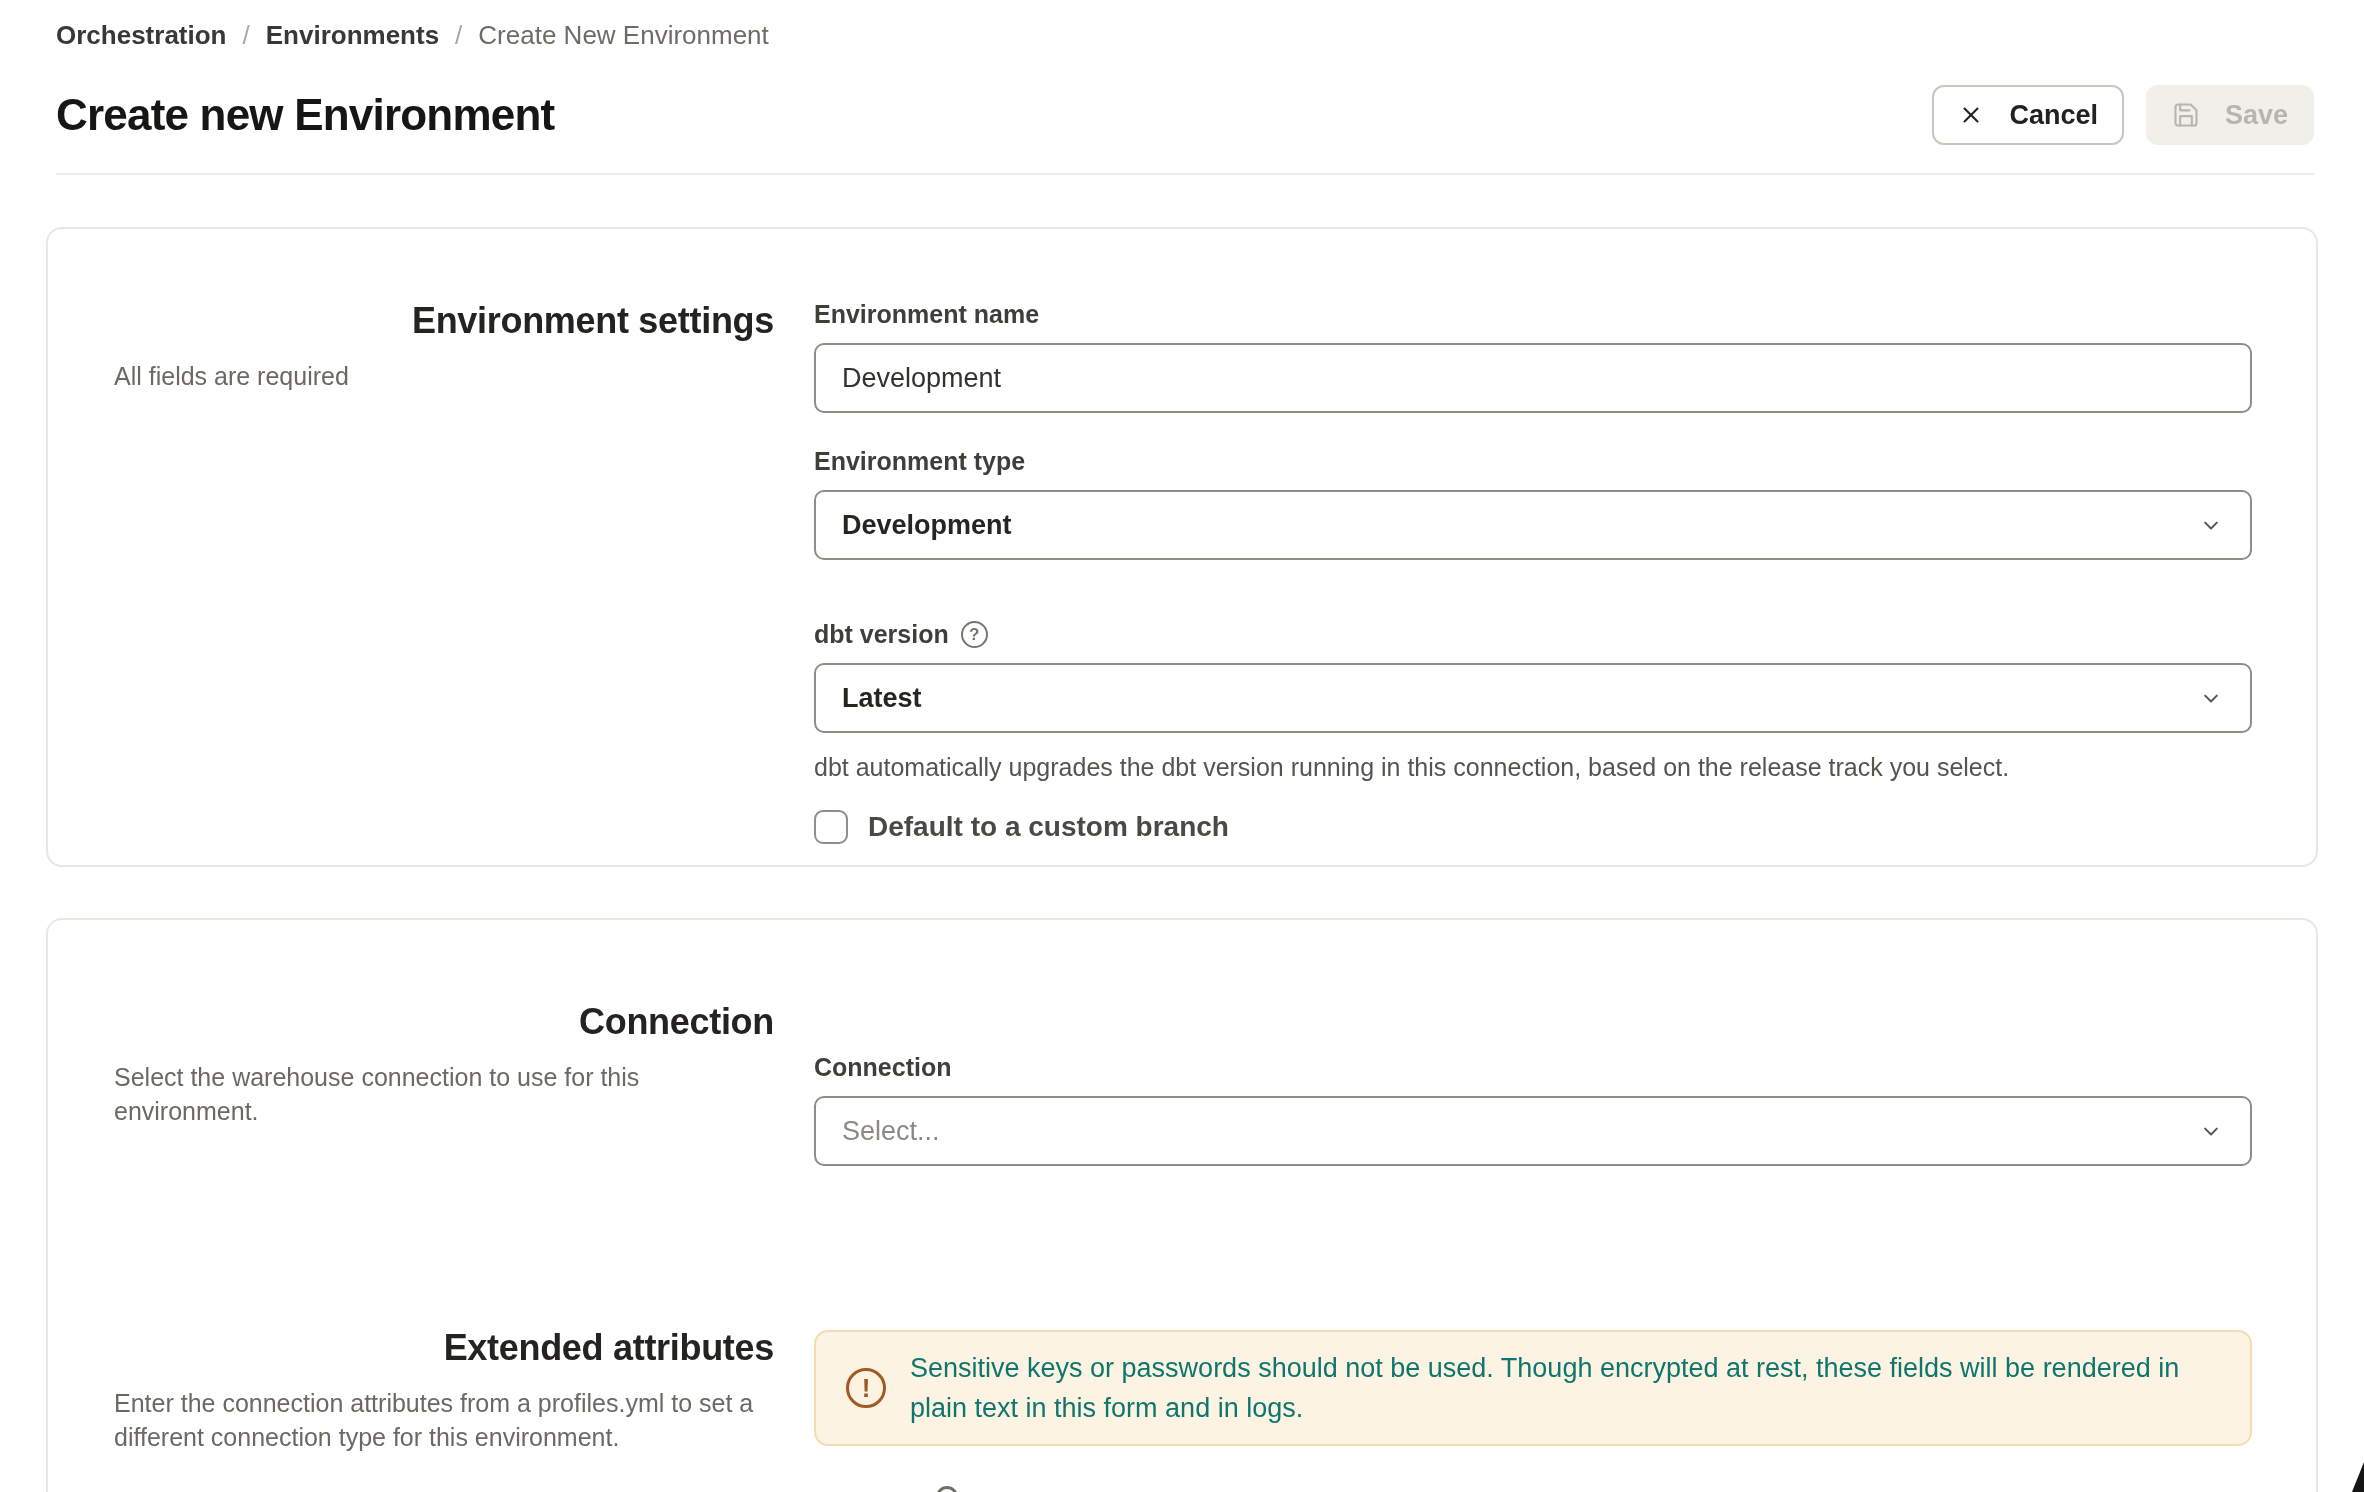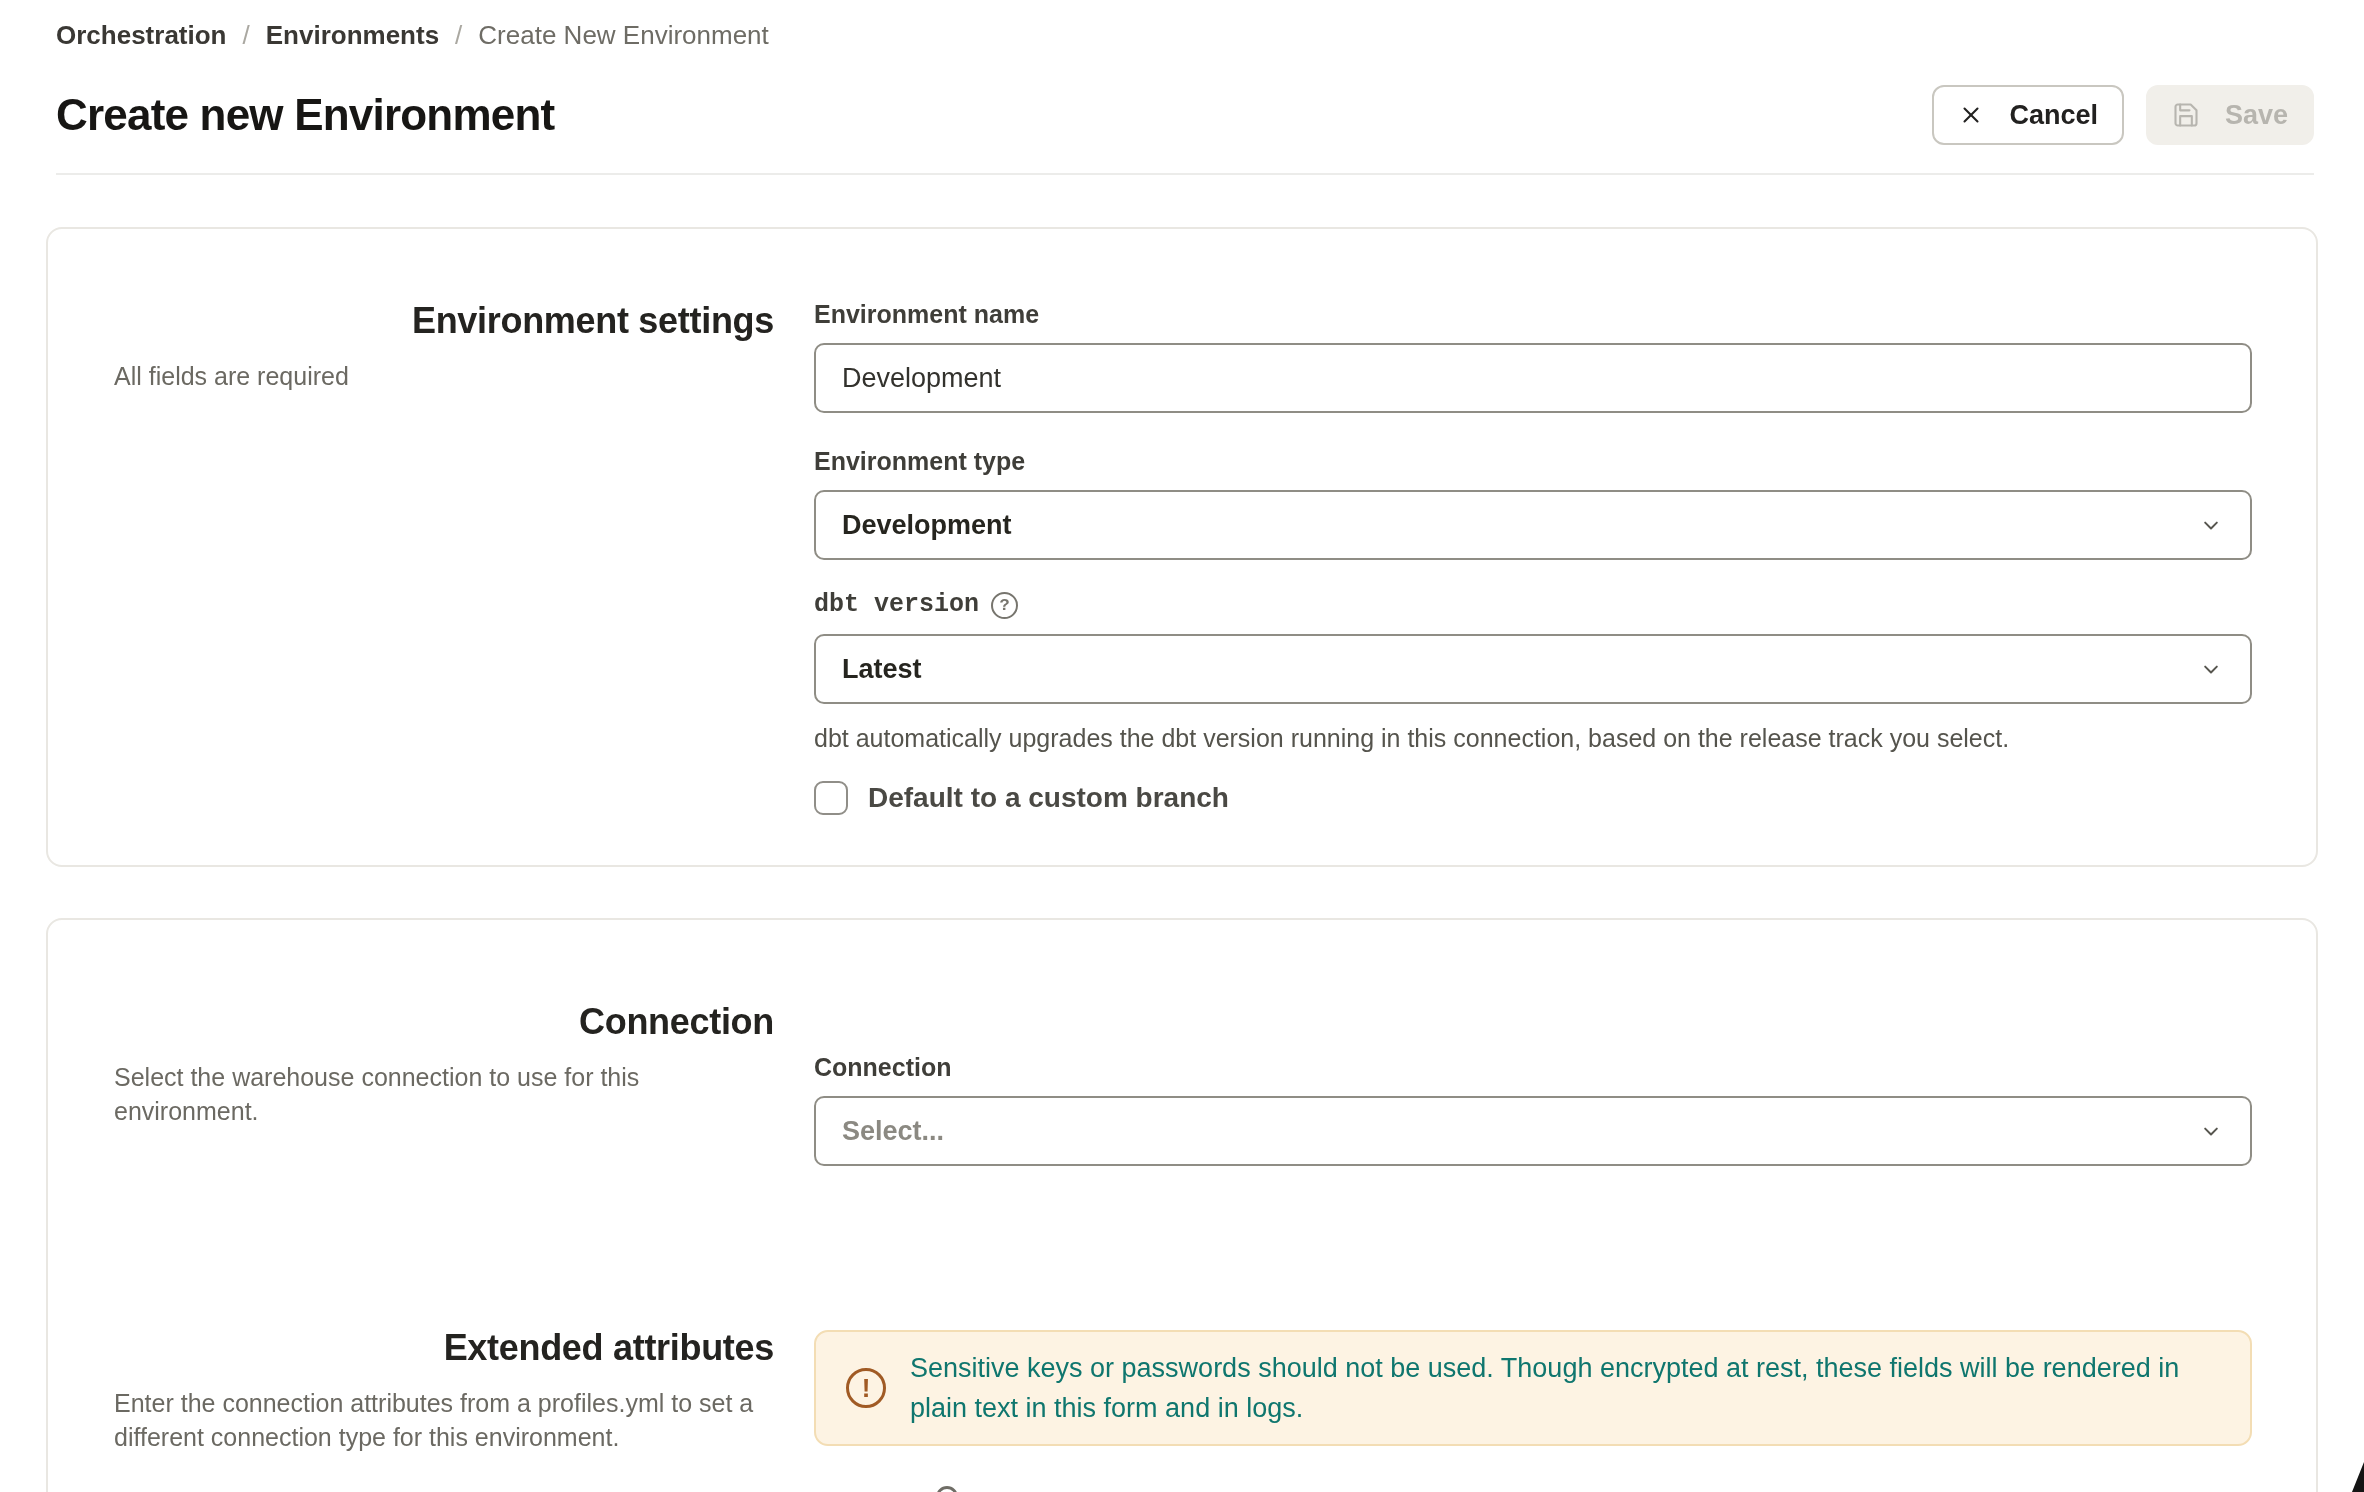--- a/index.html
+++ b/index.html
@@ -41,24 +41,24 @@
   .section-title{font-size:36px;font-weight:700;color:#242320;letter-spacing:-0.3px;line-height:44px;text-align:right;}
   .section-sub{margin-top:16px;font-size:25px;line-height:34px;color:#6b6962;font-weight:400;}
 
   
   .field-label{display:flex;align-items:center;gap:12px;font-size:25px;font-weight:600;color:#3f3e39;line-height:30px;}
   .text-input{display:block;margin-top:14px;width:100%;height:70px;border:2px solid #8f8d85;border-radius:10px;
               padding:0 26px;font-size:27px;color:#33322d;font-family:inherit;background:#fff;outline:none;}
   .select{margin-top:14px;height:70px;border:2px solid #8f8d85;border-radius:10px;background:#fff;
           display:flex;align-items:center;justify-content:space-between;padding:0 24px 0 26px;cursor:pointer;}
   .select-value{font-size:27px;font-weight:600;color:#26251f;}
-  .select-value.placeholder{font-weight:700;color:#8b8982;}
+  .select-value.placeholder{font-weight:400;color:#8b8982;}
   .chevron{display:inline-flex;width:30px;height:30px;align-items:center;justify-content:center;flex-shrink:0;}
   .f-gap-1{margin-top:33px;}
-  .f-gap-2{margin-top:30px;font-family:Liberation Mono, monospace;}
+  .f-gap-2{margin-top:59px;}
   .helper-text{margin-top:19px;font-size:25px;line-height:30px;color:#55544d;}
   .checkbox-row{margin-top:28px;display:flex;align-items:center;gap:20px;}
   .checkbox{width:34px;height:34px;border:2px solid #908e88;border-radius:9px;background:#fff;cursor:pointer;flex-shrink:0;}
   .checkbox-label{font-size:28px;font-weight:600;color:#4a4944;}
 
   .help-icon{width:27px;height:27px;border:2px solid #77756e;border-radius:50%;color:#77756e;
              display:inline-flex;align-items:center;justify-content:center;
              font-size:17px;font-weight:700;line-height:1;flex-shrink:0;}
 
   

